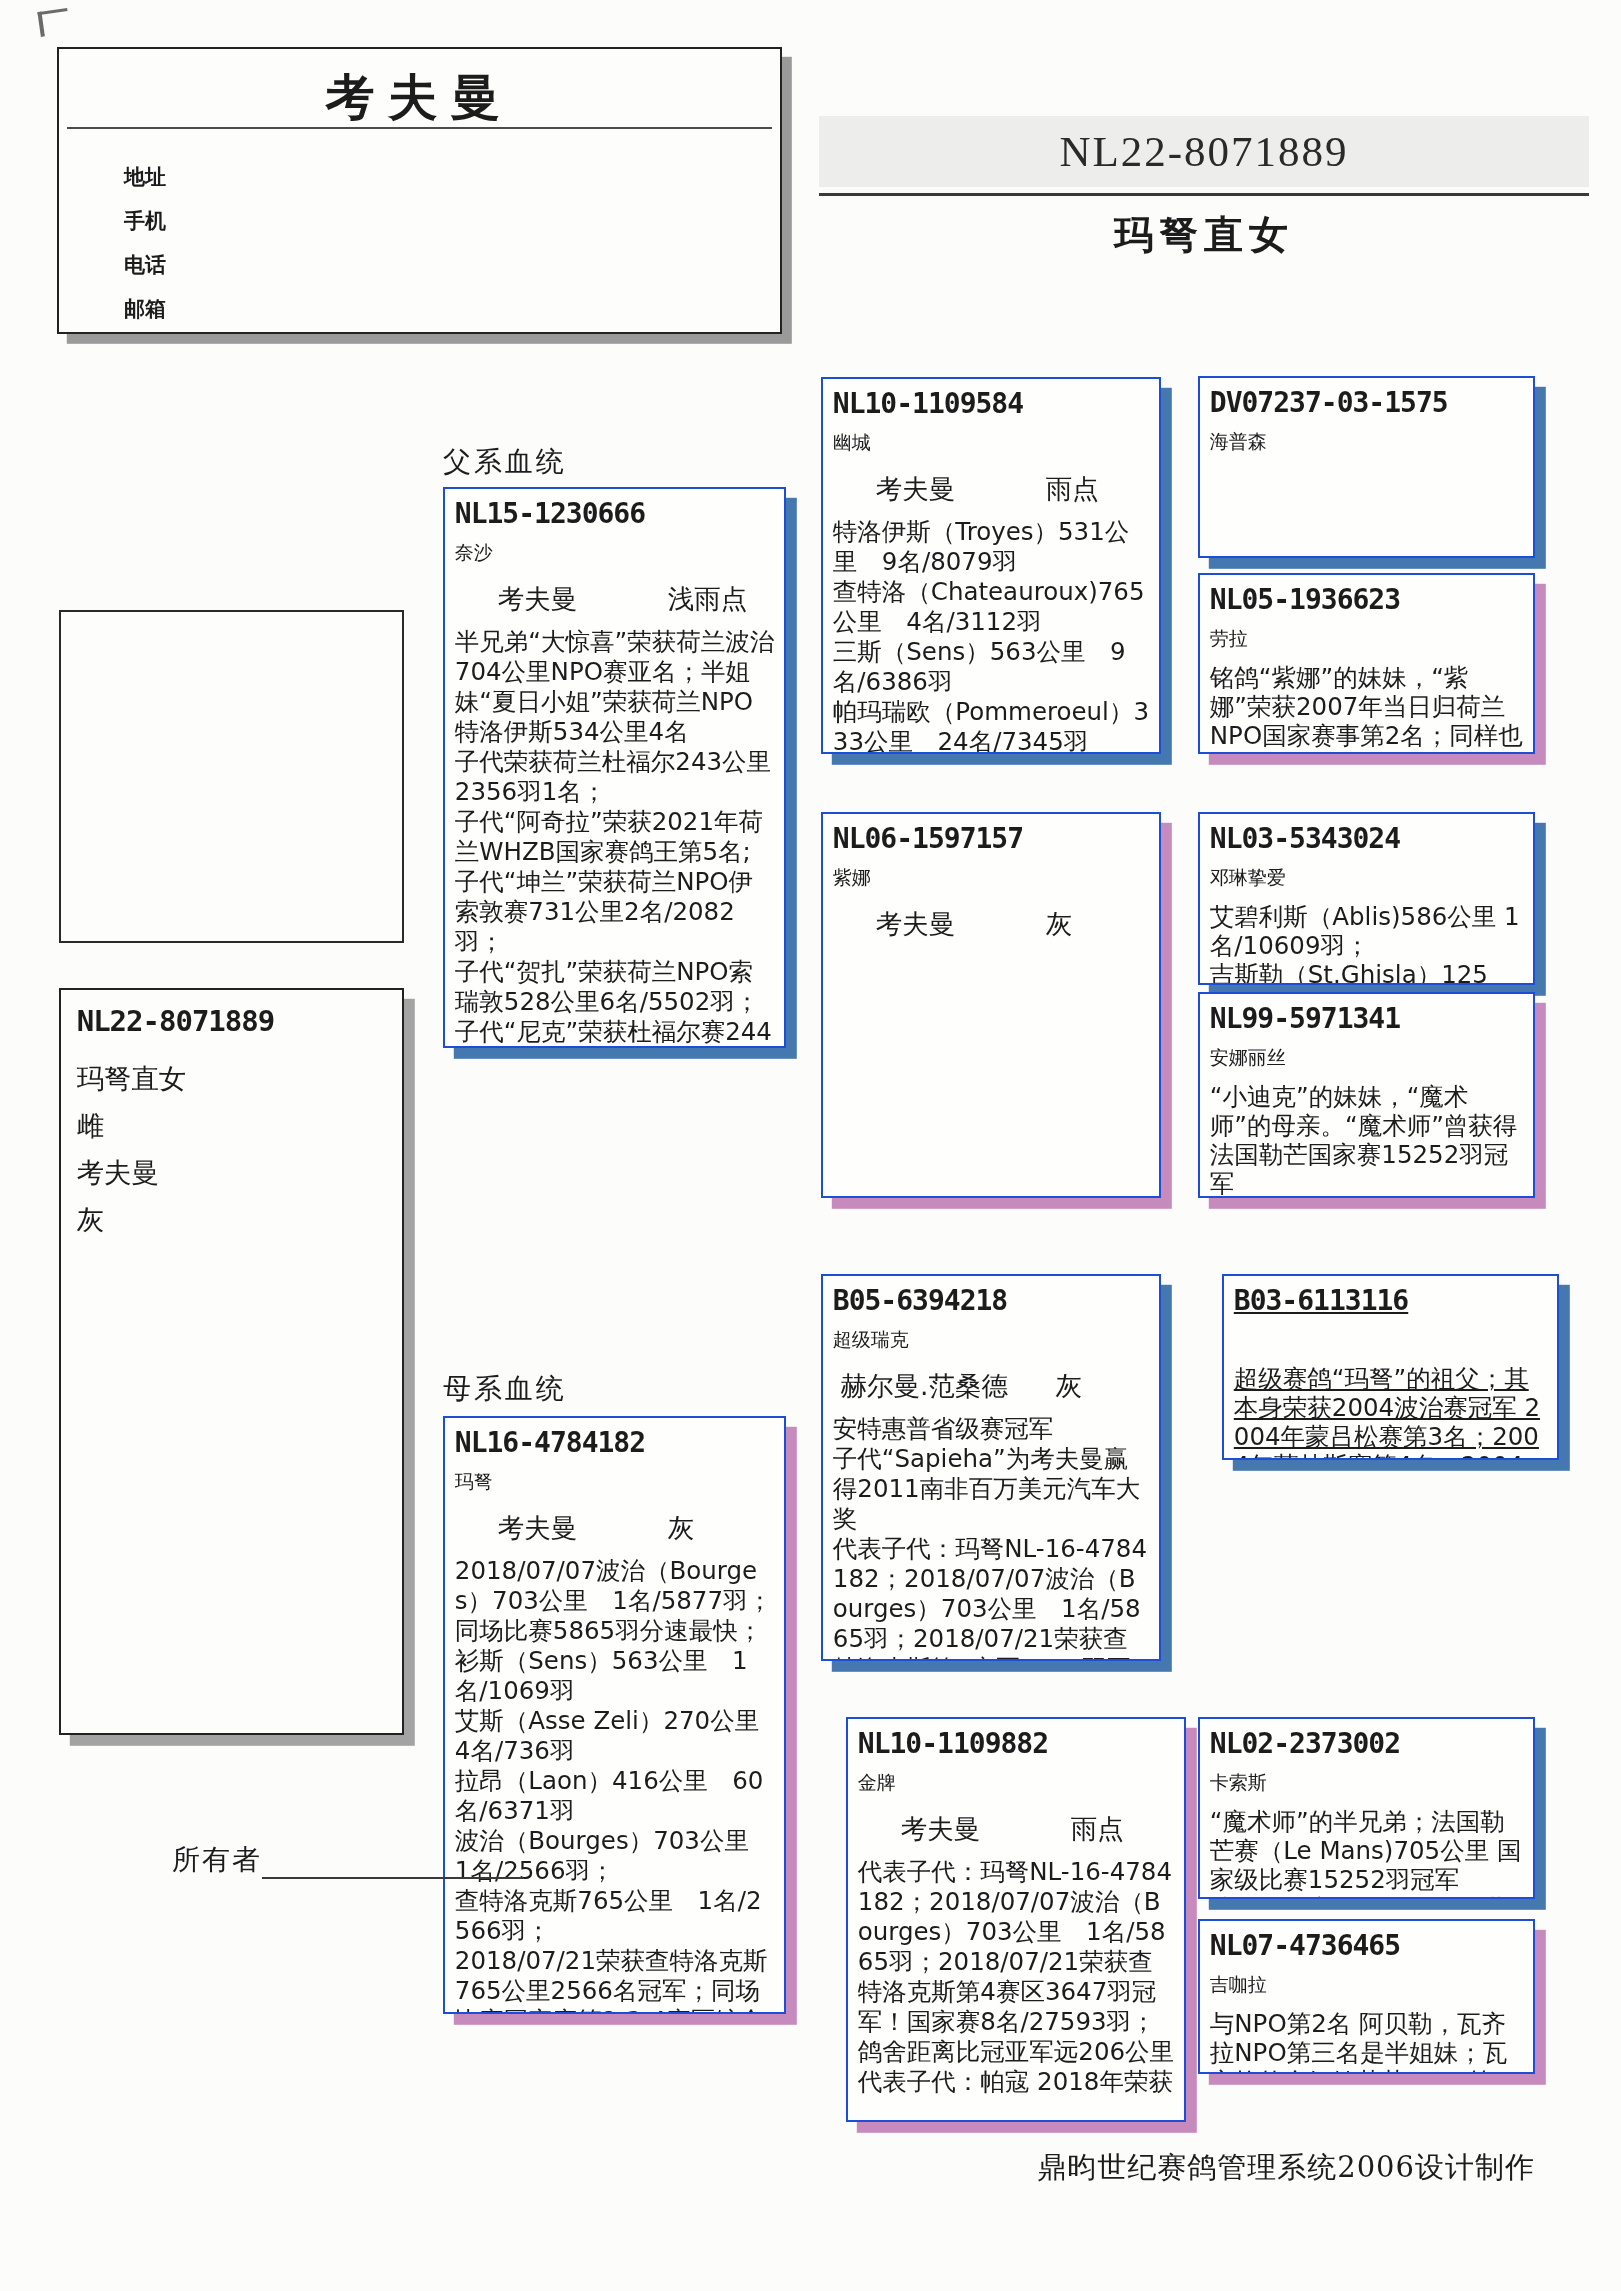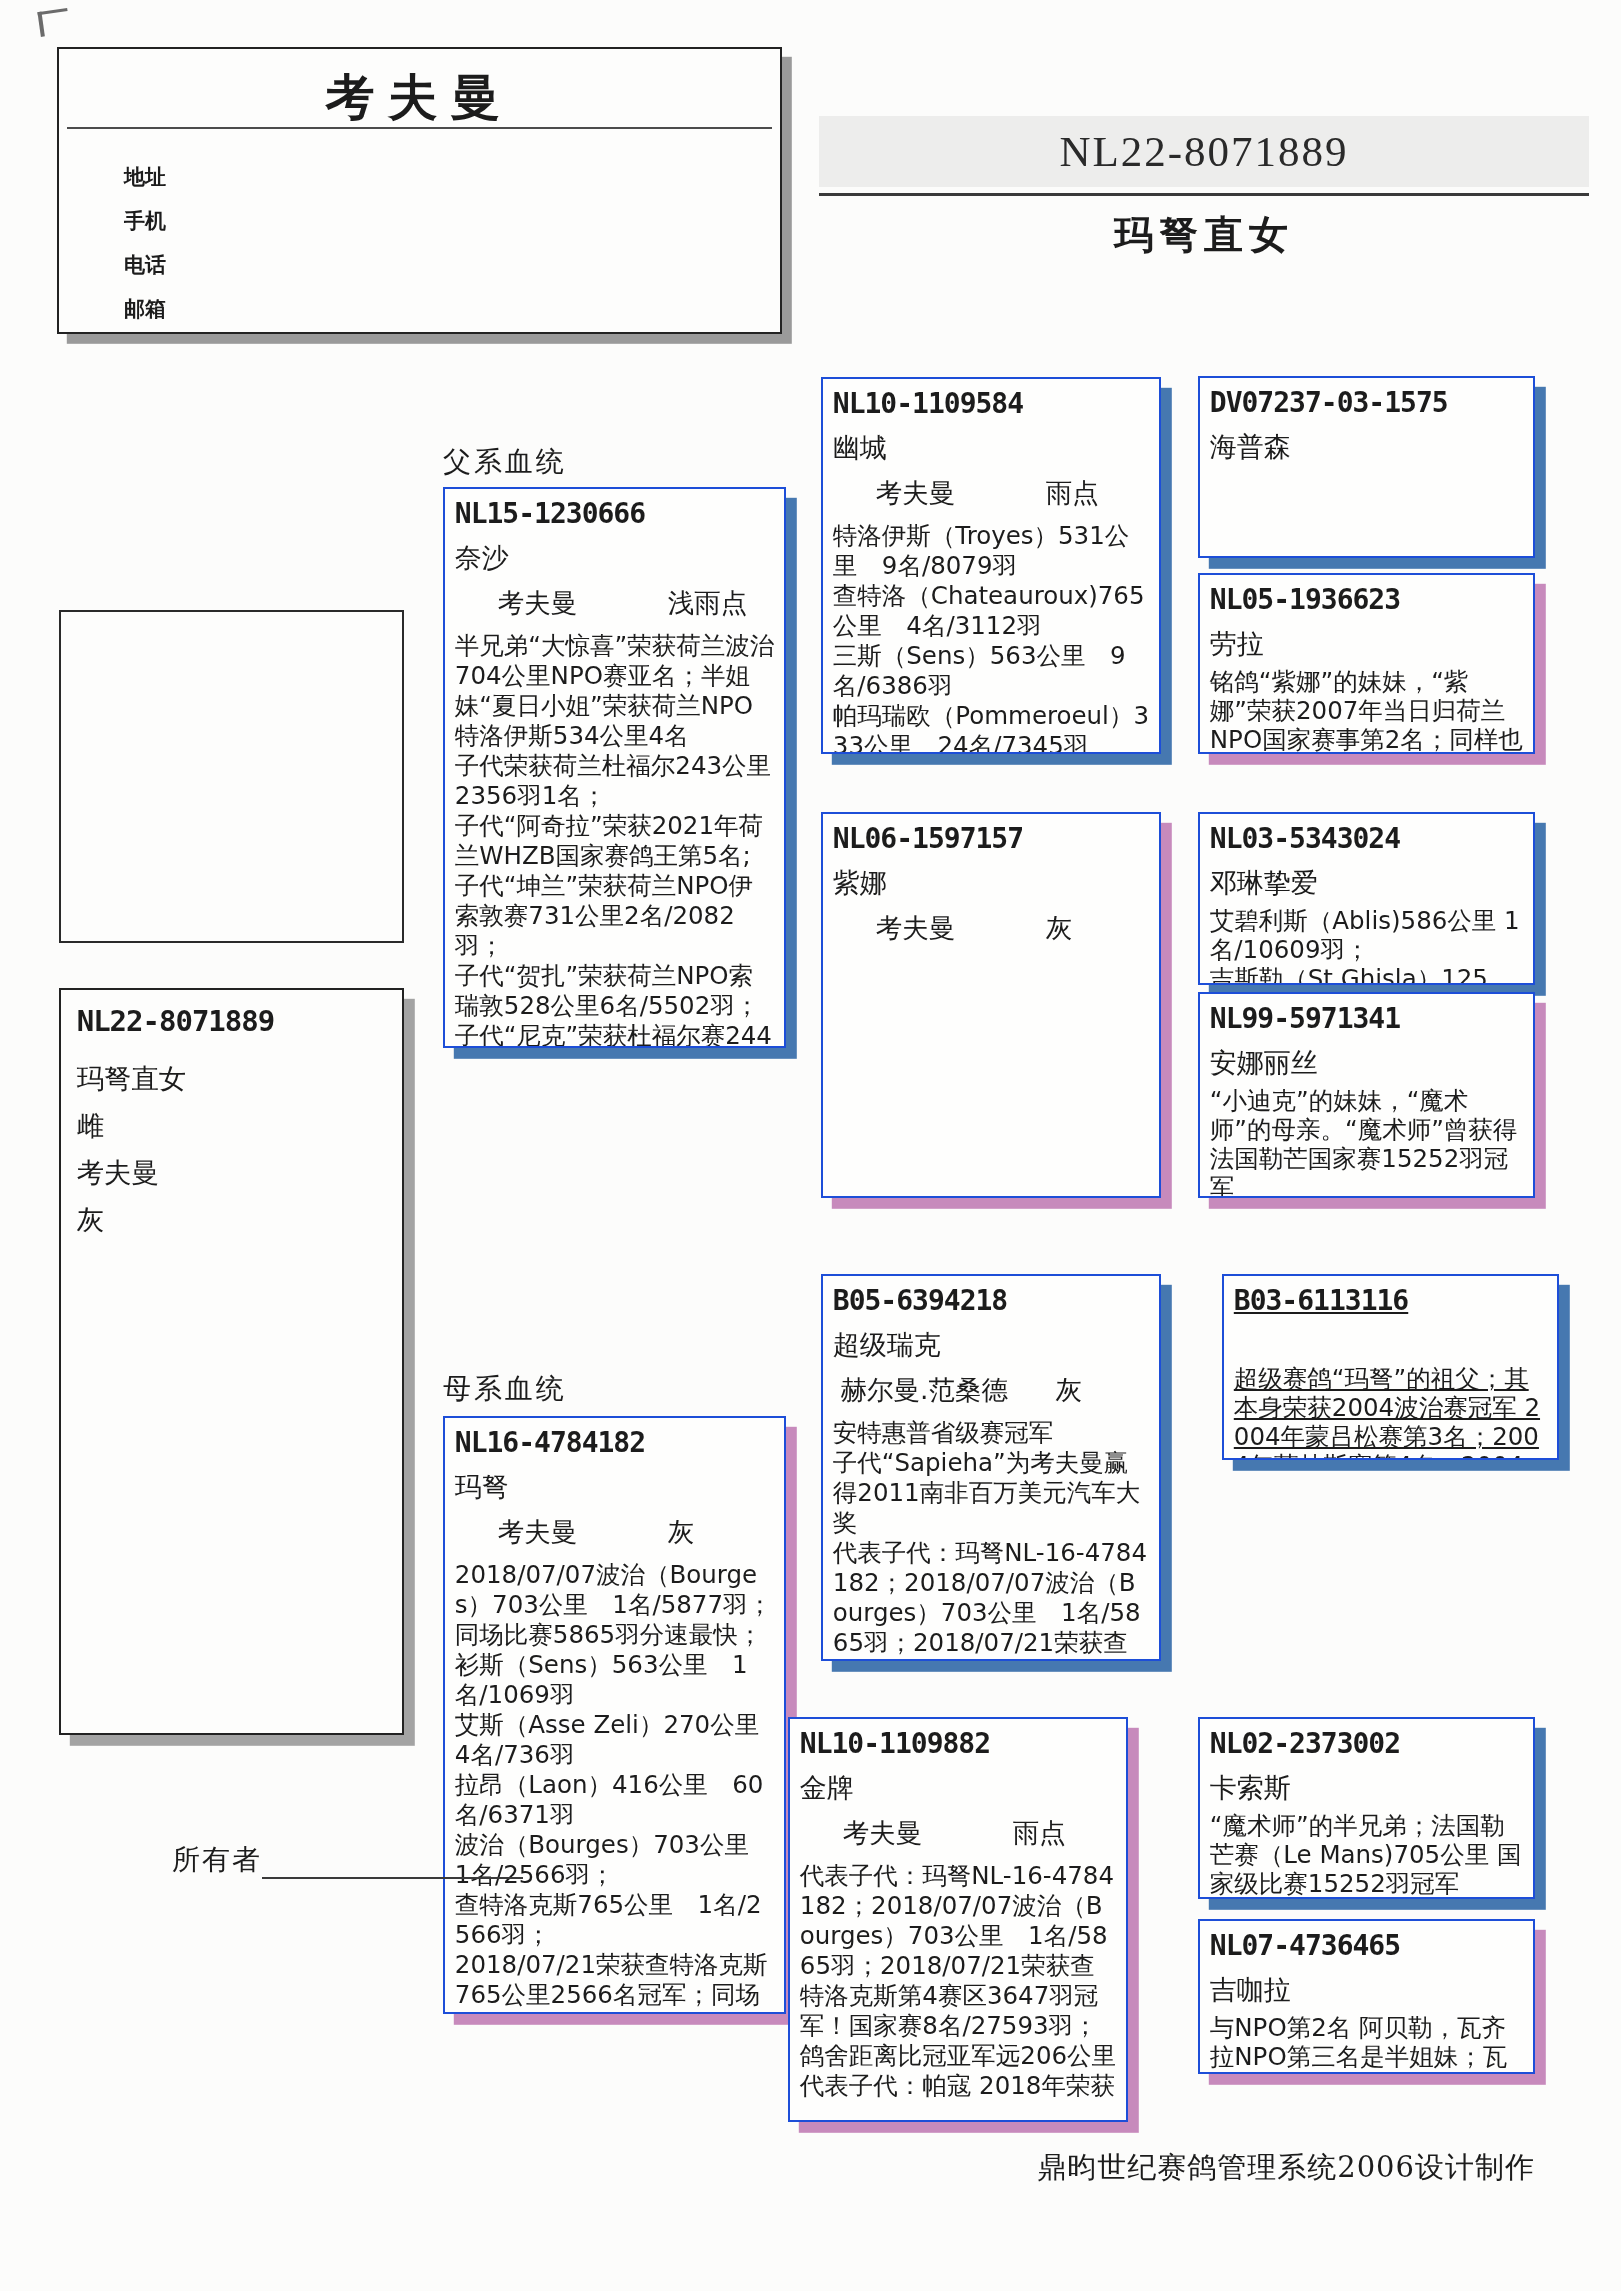--- a/index.html
+++ b/index.html
@@ -42,21 +42,21 @@
   .pbox{
     position:absolute;box-sizing:border-box;border:2px solid #1d4ed8;background:#fefefd;
     padding:7.8px 9.8px;overflow:hidden;
   }
   .shadow-blue{box-shadow:10.8px 10.8px 0 #4678b0;}
   .shadow-pink{box-shadow:10.8px 10.8px 0 #c78abc;}
   .ring{
     font-family:"DejaVu Sans Mono","Liberation Mono",monospace;
     font-weight:bold;font-size:28px;letter-spacing:-1px;margin-bottom:9.8px;white-space:nowrap;
   }
-  .pname{font-size:27px;margin-bottom:9.8px;min-height:32px;}
+  .pname{font-size:19px;margin-bottom:9.8px;min-height:32px;}
   .pline{font-size:26.5px;padding-left:43px;margin-bottom:9.8px;white-space:nowrap;}
   .pline .pcolor{margin-left:82px;}
   .pdetails{
     font-size:24.5px;line-height:30px;white-space:pre-wrap;word-break:break-all;
   }
   .pbox--small .pdetails{line-height:29px;}
   .pbox--small .pname{margin-bottom:5.9px;}
   
   .subject-box{
     position:absolute;left:59px;top:988px;width:345px;height:747px;
@@ -176,21 +176,21 @@
     <div class="pname">超级瑞克</div>
     <div class="pline" style="padding-left:7.8px;">
       <span>赫尔曼.范桑德</span>
       <span class="pcolor" style="margin-left:39px;">灰</span>
     </div>
     <div class="pdetails">安特惠普省级赛冠军
 子代“Sapieha”为考夫曼赢得2011南非百万美元汽车大奖
 代表子代：玛弩NL-16-4784182；2018/07/07波治（Bourges）703公里　1名/5865羽；2018/07/21荣获查特洛克斯第4赛区3647羽冠</div>
   </div>
 
-  <div class="pbox shadow-pink" style="left:788px;top:1717px;width:340px;height:405px;">
+  <div class="pbox shadow-pink" style="left:846px;top:1717px;width:340px;height:405px;">
     <div class="ring">NL10-1109882</div>
     <div class="pname">金牌</div>
     <div class="pline">
       <span>考夫曼</span>
       <span class="pcolor">雨点</span>
     </div>
     <div class="pdetails">代表子代：玛弩NL-16-4784182；2018/07/07波治（Bourges）703公里　1名/5865羽；2018/07/21荣获查特洛克斯第4赛区3647羽冠军！国家赛8名/27593羽；鸽舍距离比冠亚军远206公里
 代表子代：帕寇 2018年荣获</div>
   </div>
 

